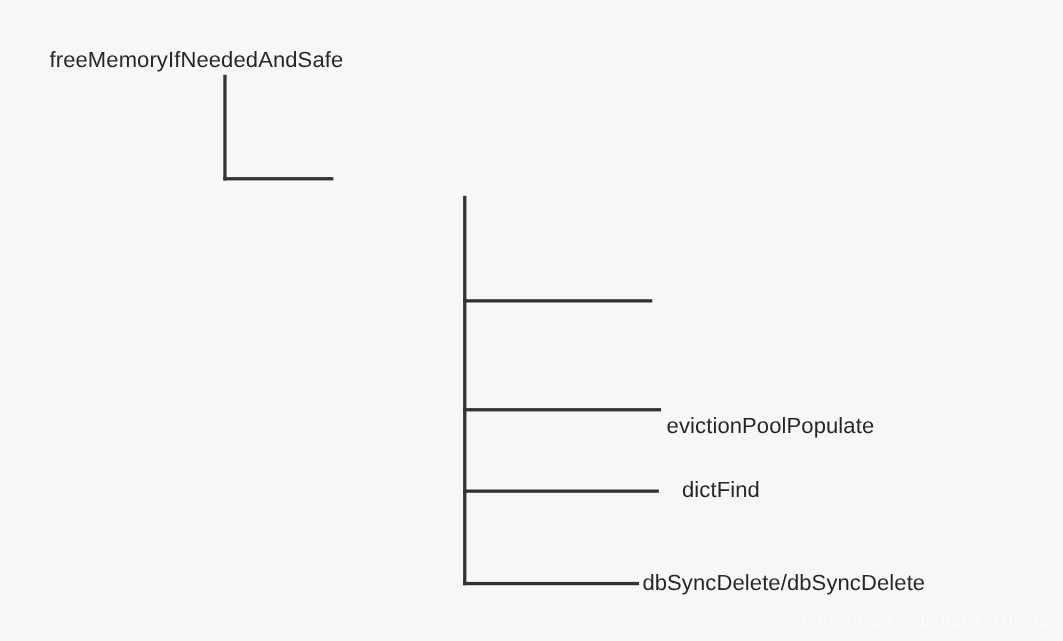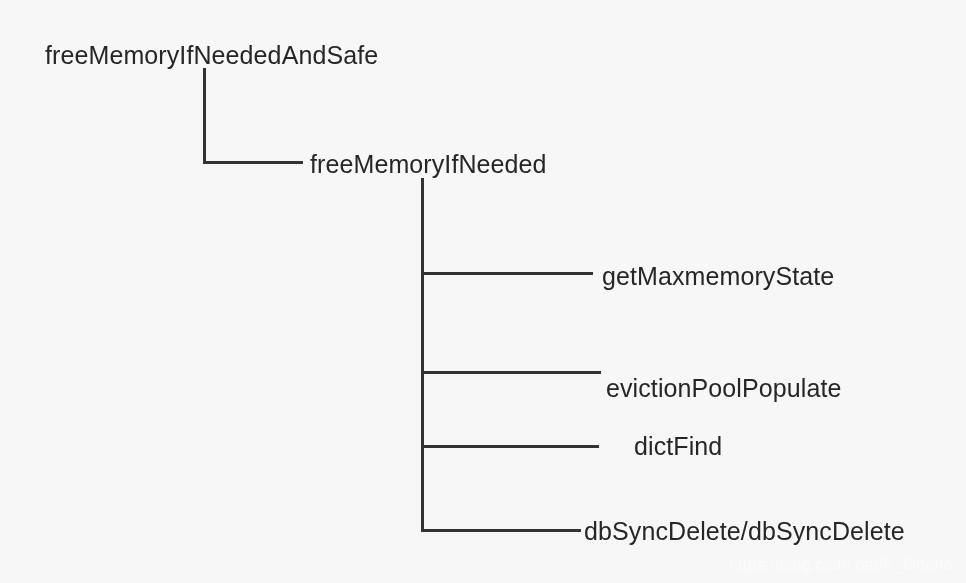--- a/index.html
+++ b/index.html
@@ -12,21 +12,21 @@
   .canvas {
     position: relative;
     width: 966px;
     height: 583px;
     background: #f7f7f7;
     overflow: hidden;
   }
   .node-label {
     position: absolute;
     transform: translateY(-50%);
-    font-size: 25px;
+    font-size: 20px;
     font-weight: 500;
     color: #262626;
     white-space: nowrap;
     letter-spacing: 0.1px;
   }
   .connector {
     position: absolute;
     background: #333333;
   }
   .connector.h { height: 3px; }
@@ -44,31 +44,29 @@
 <body>
 
 <div class="canvas">
 
   <span class="node-label" style="left:45px; top:55px;">freeMemoryIfNeededAndSafe</span>
 
   <div class="connector v" style="left:203px; top:68px; height:96px;"></div>
 
   <div class="connector h" style="left:203px; top:161px; width:100px;"></div>
 
-  <span class="node-label" style="left:310px; top:164px;">freeMemoryIfNeeded</span>
 
   <div class="connector v" style="left:421px; top:178px; height:354px;"></div>
 
   <div class="connector h" style="left:421px; top:272px; width:172px;"></div>
-  <span class="node-label" style="left:602px; top:276px;">getMaxmemoryState</span>
 
   <div class="connector h" style="left:421px; top:371px; width:180px;"></div>
   <span class="node-label" style="left:606px; top:388px;">evictionPoolPopulate</span>
 
   <div class="connector h" style="left:421px; top:445px; width:178px;"></div>
-  <span class="node-label" style="left:634px; top:446px;text-align:right;">dictFind</span>
+  <span class="node-label" style="left:620px; top:446px;text-align:right;">dictFind</span>
 
   <div class="connector h" style="left:421px; top:529px; width:160px;"></div>
   <span class="node-label" style="left:584px; top:531px;">dbSyncDelete/dbSyncDelete</span>
 
   <span class="watermark" style="right:13px; top:565px;">https://blog.csdn.net/K_Ohaha</span>
 
 </div>
 
 </body></html>

